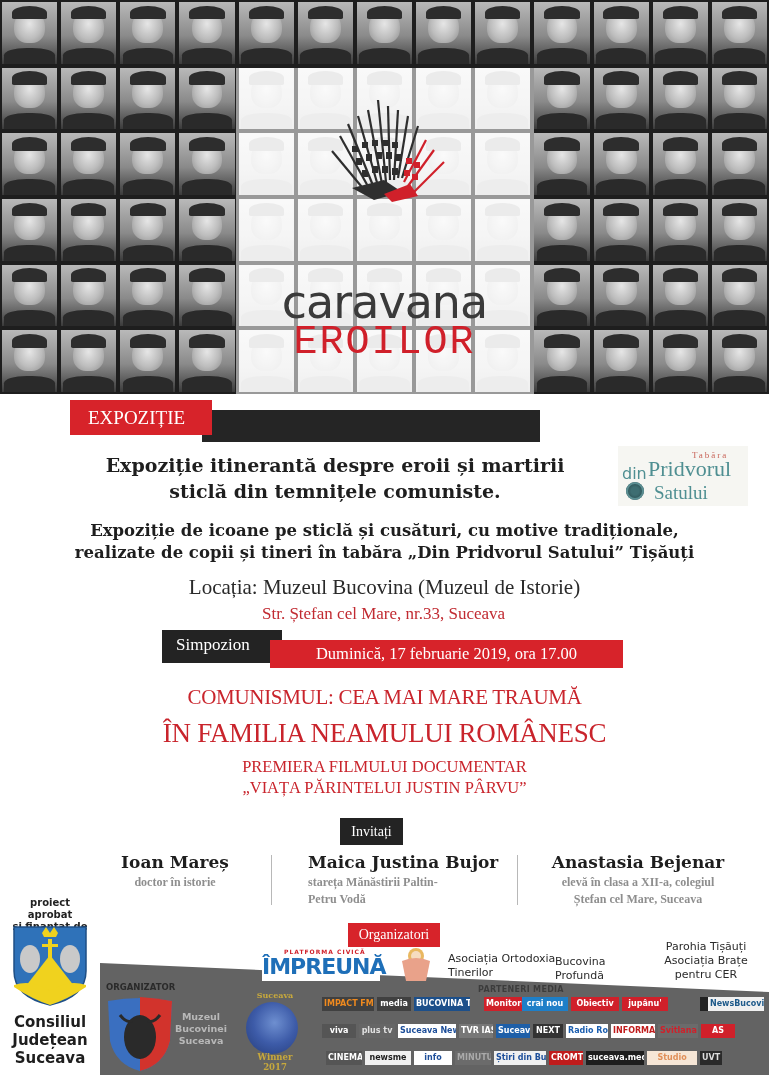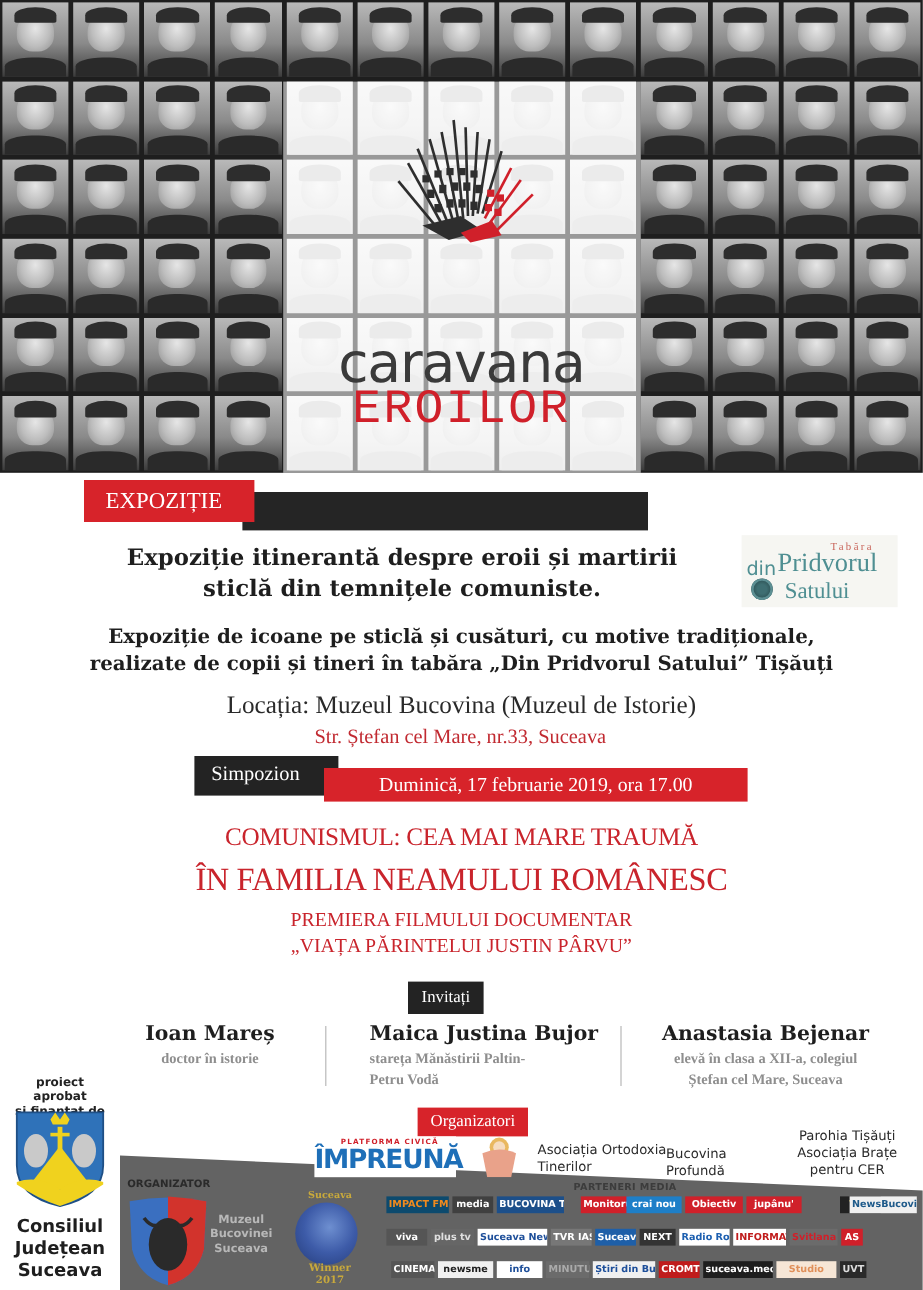--- a/index.html
+++ b/index.html
@@ -635,39 +635,39 @@
 </div>
 <div class="winner-top">Suceava</div>
 <div class="globe"></div>
 <div class="winner-bottom">
   <div>Winner</div>
   <div>2017</div>
 </div>
 
 <div class="media-title">PARTENERI MEDIA</div>
 <div id="media-logos">
-    <div class="media-logo" style="left: 322px; top: 997px; width: 52px; color: rgb(240, 138, 30); background: #0c4a6e;">IMPACT FM</div>
+    <div class="media-logo" style="left: 322px; top: 997px; width: 52px; color: rgb(240, 138, 30); background: #404040;">IMPACT FM</div>
     <div class="media-logo" style="left: 377px; top: 997px; width: 34px; color: rgb(255, 255, 255); background: #404040;">media</div>
     <div class="media-logo" style="left: 414px; top: 997px; width: 56px; color: rgb(255, 255, 255); background: rgb(28, 79, 138);">BUCOVINA TV</div>
     <div class="media-logo" style="left: 473px; top: 997px; width: 40px; color: rgb(255, 255, 255); background: rgb(208, 32, 42); margin-left: 11px;">Monitorul</div>
     <div class="media-logo" style="left: 522px; top: 997px; width: 46px; color: rgb(255, 255, 255); background: rgb(30, 127, 200);">crai nou</div>
     <div class="media-logo" style="left: 571px; top: 997px; width: 48px; color: rgb(255, 255, 255); background: rgb(208, 32, 42);">Obiectiv</div>
     <div class="media-logo" style="left: 622px; top: 997px; width: 46px; color: rgb(255, 255, 255); background: rgb(208, 32, 42);">jupânu'</div>
     <div class="media-logo" style="left: 671px; top: 997px; width: 34px; color: rgb(216, 195, 58); background: rgb(34, 34, 34); margin-left: 29px;">TOP</div>
     <div class="media-logo" style="left: 708px; top: 997px; width: 56px; color: rgb(30, 90, 138); background: rgb(240, 240, 240);">NewsBucovina</div>
     <div class="media-logo" style="left: 322px; top: 1024px; width: 34px; color: rgb(255, 255, 255); background: rgb(85, 85, 85);">viva</div>
     <div class="media-logo" style="left: 359px; top: 1024px; width: 36px; color: rgb(224, 224, 224); background: rgb(102, 102, 102);">plus tv</div>
     <div class="media-logo" style="left: 398px; top: 1024px; width: 58px; color: rgb(30, 79, 154); background: rgb(255, 255, 255);">Suceava News</div>
     <div class="media-logo" style="left: 459px; top: 1024px; width: 34px; color: rgb(255, 255, 255); background: rgb(119, 119, 119);">TVR IASI</div>
     <div class="media-logo" style="left: 496px; top: 1024px; width: 34px; color: rgb(255, 255, 255); background: rgb(30, 95, 168);">Suceava</div>
     <div class="media-logo" style="left: 533px; top: 1024px; width: 30px; color: rgb(255, 255, 255); background: rgb(51, 51, 51);">NEXT</div>
     <div class="media-logo" style="left: 566px; top: 1024px; width: 42px; color: rgb(28, 95, 176); background: rgb(255, 255, 255);">Radio România Iași</div>
     <div class="media-logo" style="left: 611px; top: 1024px; width: 44px; color: rgb(192, 28, 28); background: rgb(255, 255, 255);">INFORMAȚIA-TA</div>
     <div class="media-logo" style="left: 658px; top: 1024px; width: 40px; color: rgb(208, 32, 42); background: rgb(107, 107, 107);">Svitlana</div>
-    <div class="media-logo" style="left: 701px; top: 1024px; width: 18px; color: rgb(255, 255, 255); background: rgb(208, 32, 42);">AS</div>
+    <div class="media-logo" style="left: 701px; top: 1024px; width: 34px; color: rgb(255, 255, 255); background: rgb(208, 32, 42);">AS</div>
     <div class="media-logo" style="left: 326px; top: 1051px; width: 36px; color: rgb(255, 255, 255); background: rgb(85, 85, 85);">CINEMA</div>
     <div class="media-logo" style="left: 365px; top: 1051px; width: 46px; color: rgb(30, 30, 30); background: rgb(240, 240, 240);">newsme</div>
     <div class="media-logo" style="left: 414px; top: 1051px; width: 38px; color: rgb(30, 79, 154); background: rgb(255, 255, 255);">info</div>
     <div class="media-logo" style="left: 455px; top: 1051px; width: 36px; color: rgb(170, 170, 170); background: rgb(107, 107, 107);">MINUTUL UNU</div>
     <div class="media-logo" style="left: 494px; top: 1051px; width: 52px; color: rgb(30, 79, 154); background: rgb(240, 240, 240);">Știri din Bucovina</div>
     <div class="media-logo" style="left: 549px; top: 1051px; width: 34px; color: rgb(255, 255, 255); background: rgb(192, 28, 28);">CROMTEL</div>
     <div class="media-logo" style="left: 586px; top: 1051px; width: 58px; color: rgb(255, 255, 255); background: rgb(30, 30, 30);">suceava.media</div>
     <div class="media-logo" style="left: 647px; top: 1051px; width: 50px; color: rgb(224, 144, 90); background: rgb(246, 230, 214);">Studio</div>
     <div class="media-logo" style="left: 700px; top: 1051px; width: 22px; color: rgb(221, 221, 221); background: rgb(42, 42, 42);">UVT</div>
   </div>

